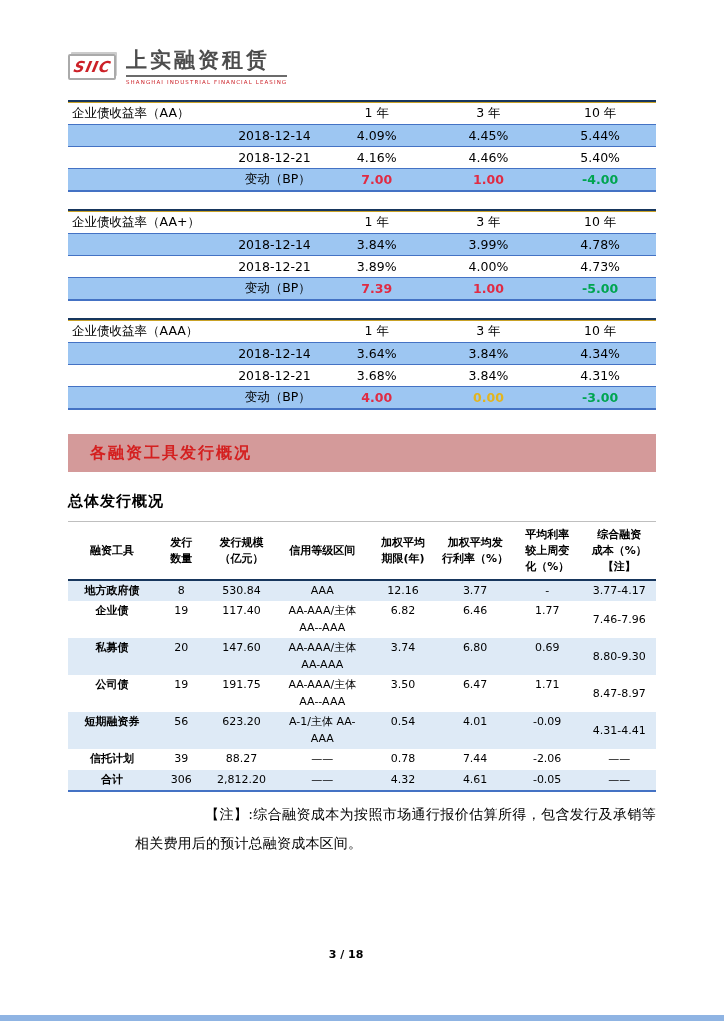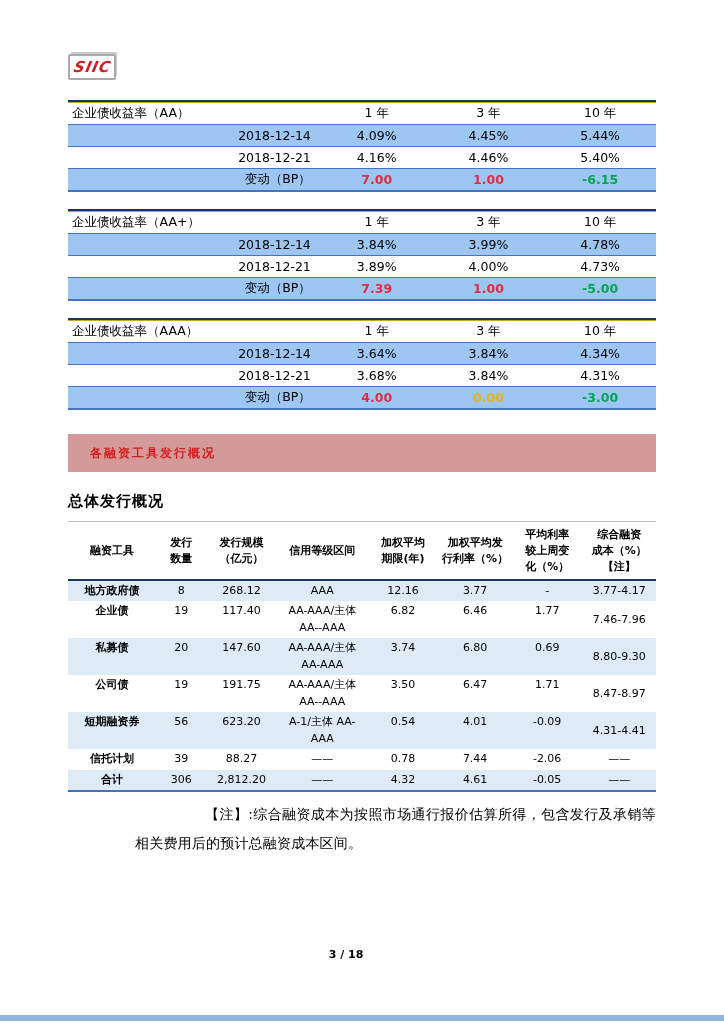--- a/index.html
+++ b/index.html
@@ -35,21 +35,21 @@
   table.ytable tbody tr { border-bottom:1px solid var(--tblue); }
   table.ytable tbody tr:last-child { border-bottom:2.5px solid var(--tblue); }
   table.ytable tr.shaded { background:var(--rowblue); }
   table.ytable td.rowlabel { text-align:right; padding-right:10px; }
   table.ytable td.chg { font-weight:bold; }
 
   
   .banner {
     margin-top:24px; height:38px; line-height:38px;
     background:var(--banner-bg); color:var(--banner-text);
-    font-size:12px; font-weight:bold; padding-left:22px; letter-spacing:2px;
+    font-size:16px; font-weight:bold; padding-left:22px; letter-spacing:2px;
   }
   .subtitle { margin-top:20px; font-size:15px; font-weight:bold; letter-spacing:1px; }
 
   
   table.itable { width:100%; border-collapse:collapse; table-layout:fixed; font-size:11px; margin-top:10px; border-top:1px solid #bfbfbf; }
   table.itable thead th {
     font-weight:bold; text-align:center; vertical-align:middle;
     white-space:pre-line; padding:5px 0 4px; line-height:1.45;
     border-bottom:2.5px solid var(--navy);
   }
@@ -74,20 +74,24 @@
   .footer-bar { position:absolute; top:1015px; left:0; width:724px; height:6px; background:var(--footer-bar); }
 </style>
 </head>
 <body>
 
 <div class="content">
 
   <div class="logo-row">
     <div class="siic-box">
       <span>SIIC</span>
+    </div>
+    <div class="logo-text">
+      <div class="logo-cn">上实融资租赁</div>
+      <div class="logo-en">SHANGHAI INDUSTRIAL FINANCIAL LEASING</div>
     </div>
   </div>
 
   <div id="yield-tables">
   <div class="ytable-wrap">
     <div class="dual-rule"></div>
     <table class="ytable">
       <colgroup>
             <col style="width:43%">
             <col style="width:19%">
@@ -112,21 +116,21 @@
             <tr>
               <td class="rowlabel">2018-12-21</td>
               <td>4.16%</td>
               <td>4.46%</td>
               <td>5.40%</td>
             </tr>
             <tr class="shaded">
               <td class="rowlabel">变动（BP）</td>
               <td class="chg" style="color: rgb(224, 43, 67);">7.00</td>
               <td class="chg" style="color: rgb(224, 43, 67);">1.00</td>
-              <td class="chg" style="color: rgb(0, 165, 80);">-6.15</td>
+              <td class="chg" style="color: rgb(0, 165, 80);">-4.00</td>
             </tr>
           </tbody>
     </table>
   </div>
 
   <div class="ytable-wrap">
     <div class="dual-rule"></div>
     <table class="ytable">
       <colgroup>
             <col style="width:43%">
@@ -237,21 +241,21 @@
 化（%）</th>
           <th>综合融资
 成本（%）
 【注】</th>
         </tr>
       </thead>
     <tbody>
         <tr class="shaded">
           <td class="c0">地方政府债</td>
           <td class="c1">8</td>
-          <td class="c2">268.12</td>
+          <td class="c2">530.84</td>
           <td class="c3">AAA</td>
           <td class="c4">12.16</td>
           <td class="c5">3.77</td>
           <td class="c6">-</td>
           <td class="c7">3.77-4.17</td>
         </tr>
         <tr>
           <td class="c0">企业债</td>
           <td class="c1">19</td>
           <td class="c2">117.40</td>

